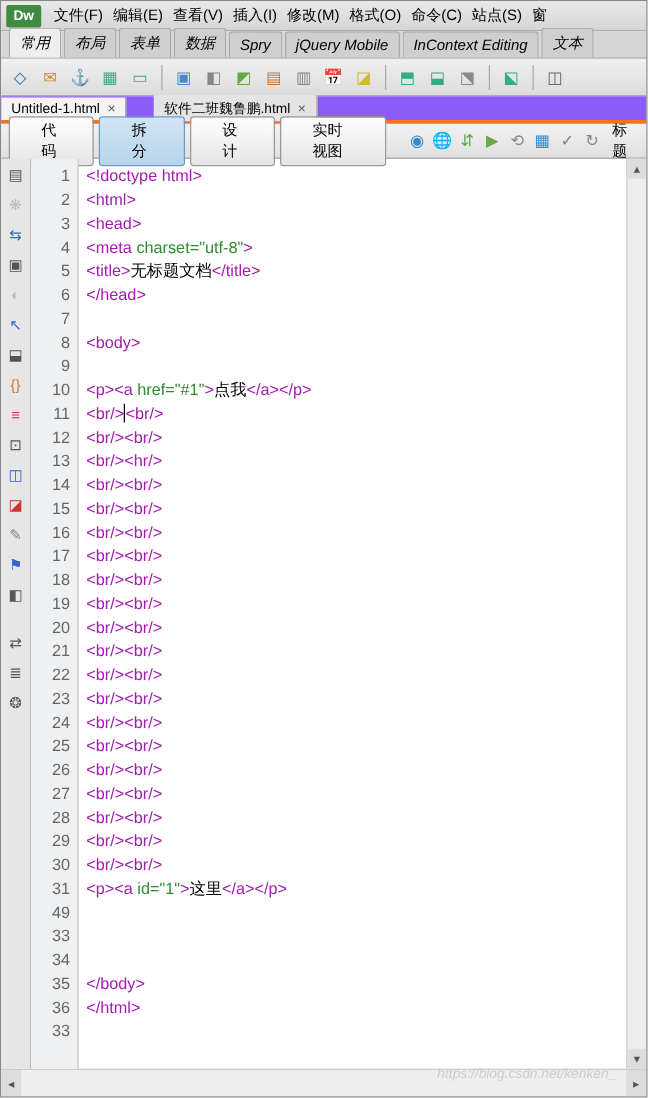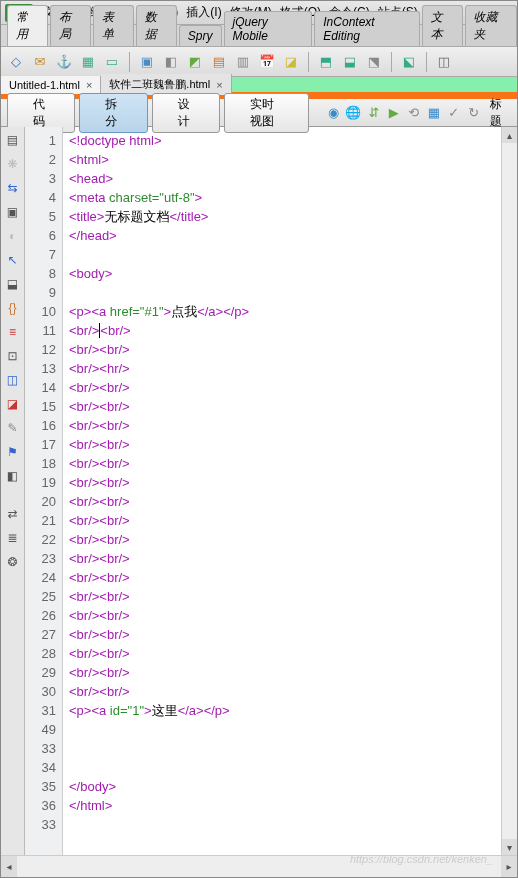--- a/index.html
+++ b/index.html
@@ -6,21 +6,21 @@
   body { background:#fff; width:518px; height:878px; overflow:hidden; border:1px solid #888; position:relative; }
   .menubar { height:24px; background:linear-gradient(#e8e8e8,#d6d6d6); border-bottom:1px solid #aaa; display:flex; align-items:center; padding:0 4px; font-size:12px; }
   .logo { width:28px; height:18px; background:#3f8b3f; color:#fff; font-weight:bold; font-size:11px; display:flex; align-items:center; justify-content:center; border-radius:2px; margin-right:6px; }
   .menubar .mi { padding:0 4px; cursor:default; white-space:nowrap; }
   .tabbar1 { height:22px; background:#d6d6d6; border-bottom:1px solid #aaa; display:flex; align-items:flex-end; font-size:12px; padding-left:6px; gap:2px; }
   .tab { padding:3px 8px; background:#cfcfcf; border:1px solid #aaa; border-bottom:none; border-radius:3px 3px 0 0; cursor:default;font-style:italic; }
   .tab.active { background:#eee; }
   .toolbar1 { height:30px; background:linear-gradient(#f0f0f0,#dcdcdc); border-bottom:1px solid #aaa; display:flex; align-items:center; padding:0 6px; gap:6px; }
   .toolbar1 .ticon { width:18px; height:18px; display:flex; align-items:center; justify-content:center; font-size:13px; cursor:default; }
   .sep { width:1px; height:20px; background:#aaa; margin:0 2px; }
-  .doctabs { height:22px; background:#86efac; border-bottom:7px solid #f97316; display:flex; align-items:center; font-size:11px; }
+  .doctabs { height:22px; background:#8b5cf6; border-bottom:3px solid #f97316; display:flex; align-items:center; font-size:11px;gap:22px; }
   .dtab { padding:3px 8px; border-right:1px solid #aaa; display:flex; align-items:center; gap:6px; background:#e4e4e4; cursor:default; }
   .dtab.active { background:#f4f4f4; }
   .dtab .x { font-size:11px; color:#555; cursor:default; }
   .viewbar { height:28px; background:linear-gradient(#f2f2f2,#e0e0e0); border-bottom:1px solid #999; display:flex; align-items:center; padding:0 6px; gap:4px; font-size:12px; }
   .btn { padding:2px 25px; border:1px solid #999; background:linear-gradient(#fdfdfd,#e6e6e6); border-radius:3px; cursor:default; }
   .btn.active { background:linear-gradient(#d0e4f5,#b8d4ea); border-color:#6a9bc7; }
   .viewbar .ticon { width:18px; height:18px; display:flex; align-items:center; justify-content:center; font-size:13px; cursor:default; }
   .main { display:flex; height:calc(100% - 24px - 22px - 30px - 22px - 28px - 22px); }
   .sidebar { width:24px; background:#e6e6e6; border-right:1px solid #bbb; display:flex; flex-direction:column; align-items:center; padding-top:4px; gap:6px; }
   .sidebar .sic { width:18px; height:18px; font-size:12px; display:flex; align-items:center; justify-content:center; color:#555; cursor:default; }
@@ -58,21 +58,20 @@
 
 <div class="tabbar1" id="cattabs">
     <div class="tab active">常用</div>
     <div class="tab">布局</div>
     <div class="tab">表单</div>
     <div class="tab">数据</div>
     <div class="tab">Spry</div>
     <div class="tab">jQuery Mobile</div>
     <div class="tab">InContext Editing</div>
     <div class="tab">文本</div>
-    <div class="tab">收藏夹</div>
   </div>
 
 <div class="toolbar1">
   <span class="ticon" style="color:#2a6db5;">◇</span>
   <span class="ticon" style="color:#c78b2a;">✉</span>
   <span class="ticon" style="color:#c78b2a;">⚓</span>
   <span class="ticon" style="color:#4a8;">▦</span>
   <span class="ticon" style="color:#4a8;">▭</span>
   <span class="sep"></span>
   <span class="ticon" style="color:#4a8cc7;">▣</span>

